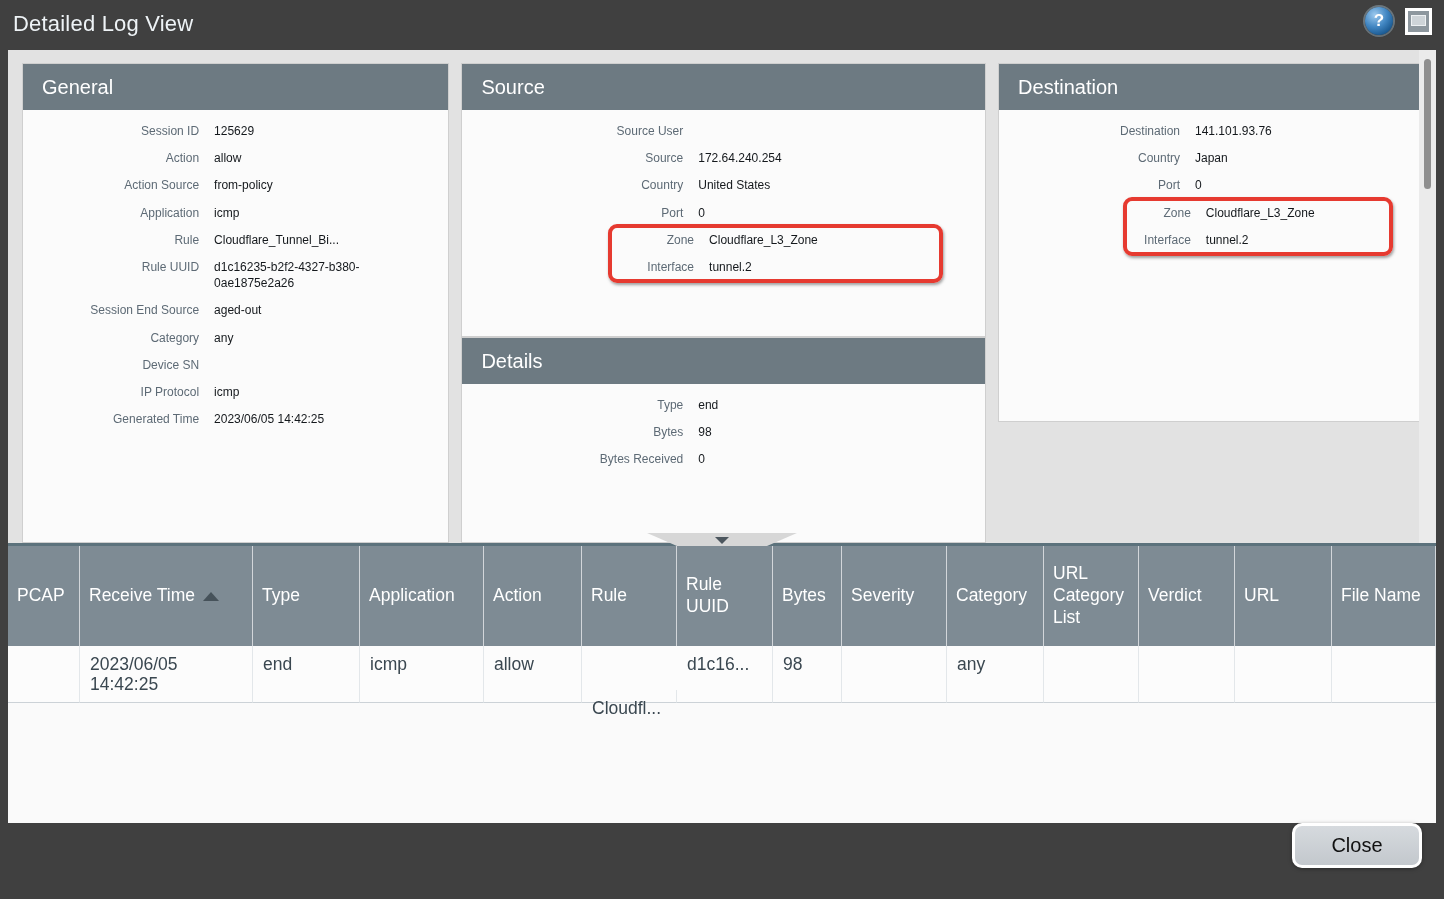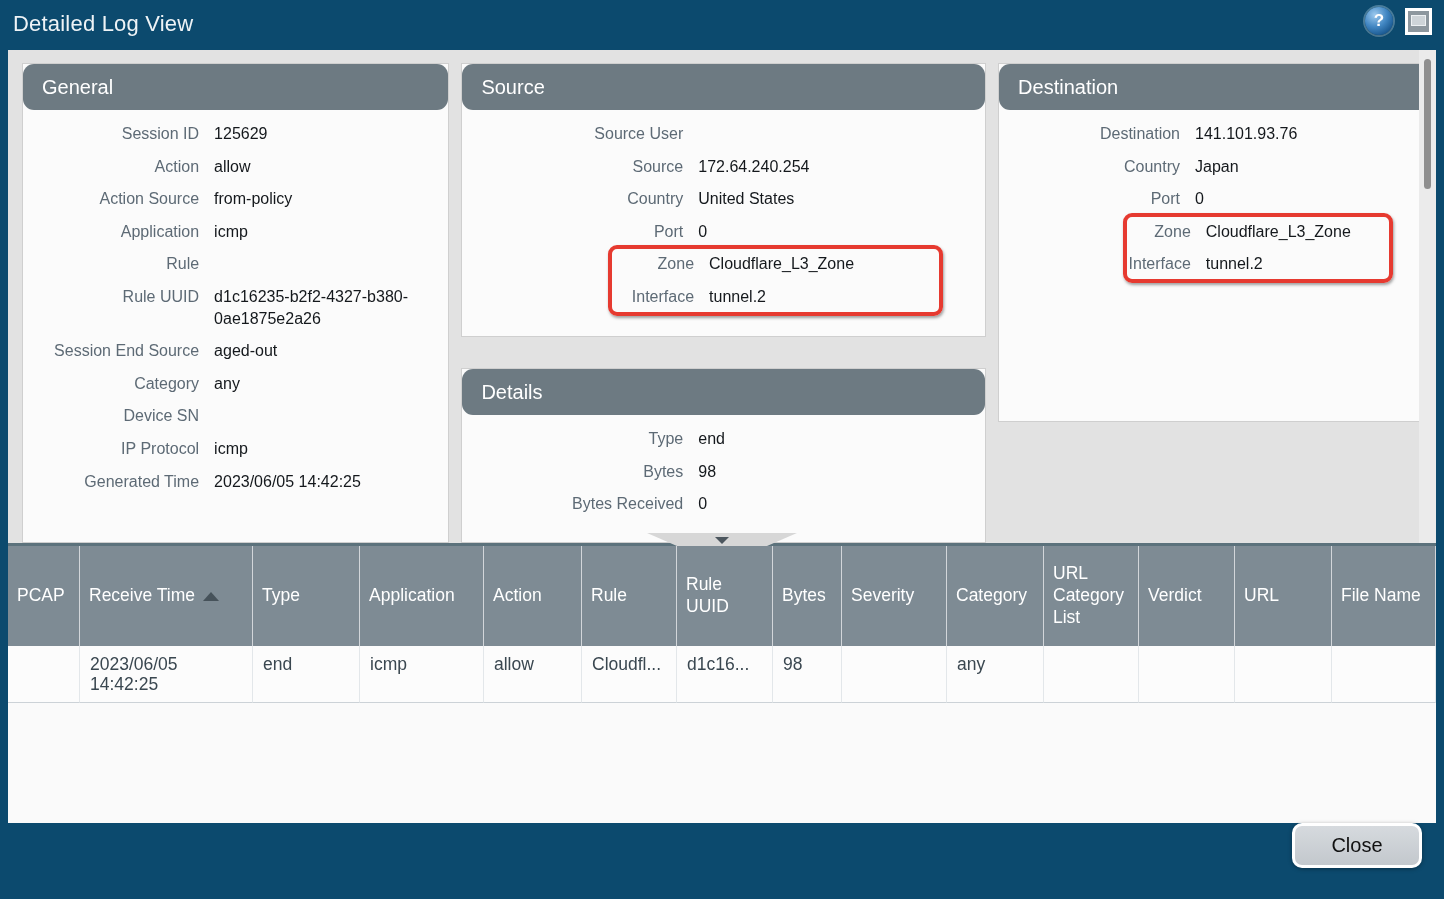--- a/index.html
+++ b/index.html
@@ -3,21 +3,21 @@
 <meta charset="utf-8">
 <style>
   * { box-sizing: border-box; margin: 0; padding: 0; }
   html,body { width:1444px; height:899px; }
   body {
     font-family: "Liberation Sans", sans-serif;
     background: #2f6b8c;
     position: relative;
     overflow: hidden;
   }
-  .dialog { position:absolute; inset:0; background:#0c4a6e; }
+  .dialog { position:absolute; inset:0; background:#404040; }
 
   
   .titlebar { position:absolute; top:0; left:0; right:0; height:50px; }
   .titlebar-title {
     position:absolute; left:13px; top:11px;
     color:#eef3f6; font-size:22px; font-weight:400; letter-spacing:.2px;
   }
   .titlebar-icons { position:absolute; right:12px; top:7px; display:flex; gap:12px; align-items:center; }
   .help-icon {
     width:28px; height:28px; border-radius:50%;
@@ -36,38 +36,38 @@
 
   
   .top-section {
     position:absolute; top:50px; left:8px; right:8px; height:493px;
     background:#e2e2e2; overflow:hidden;
     padding:13px 0 0 14px;
     display:flex; gap:12px;
   }
   .col { display:flex; flex-direction:column; }
   .col-general { width:448px; }
-  .col-middle  { width:550px; gap:31px; }
+  .col-middle  { width:550px; }
   .col-dest    { width:459px; }
 
   .panel {
     background:#fbfbfb; border:1px solid #cfcfcf; overflow:hidden;
     display:flex; flex-direction:column;
   }
   .panel-general { height:480px; }
   .panel-source  { height:274px; flex:none; }
   .panel-details { flex:1; }
   .panel-dest    { height:359px; }
   .panel-header {
     flex:none; height:46px; line-height:46px; padding-left:19px;
-    background:#6d7a82; color:#ffffff; font-size:20px; font-weight:400;border-radius:11px;
+    background:#6d7a82; color:#ffffff; font-size:20px; font-weight:400;
   }
   .panel-body { padding-top:8px; }
 
-  .kv-row { display:flex; align-items:flex-start; padding:5px 10px 6px 0; font-size:16px; line-height:1.35; }
+  .kv-row { display:flex; align-items:flex-start; padding:5px 10px 6px 0; font-size:12px; line-height:1.35; }
   .kv-label { width:46%; text-align:right; padding-right:15px; color:#5d6a75; flex:none; }
   .kv-value { flex:1; color:#14181c; word-break:break-word; padding-right:6px; }
 
   .highlight-group { position:relative;margin-left:20px; }
   .red-frame {
     position:absolute; top:-3px; bottom:-2px; left:25%; right:42px;
     border:4px solid #e63a30; border-radius:9px;
     box-shadow: 1px 2px 3px rgba(70,70,70,.5);
     pointer-events:none;
   }
@@ -147,20 +147,21 @@
             <div class="kv-row">
               <span class="kv-label">Action Source</span>
               <span class="kv-value">from-policy</span>
             </div>
             <div class="kv-row">
               <span class="kv-label">Application</span>
               <span class="kv-value">icmp</span>
             </div>
             <div class="kv-row">
               <span class="kv-label">Rule</span>
+              <span class="kv-value">Cloudflare_Tunnel_Bi...</span>
             </div>
             <div class="kv-row">
               <span class="kv-label">Rule UUID</span>
               <span class="kv-value">d1c16235-b2f2-4327-b380-0ae1875e2a26</span>
             </div>
             <div class="kv-row">
               <span class="kv-label">Session End Source</span>
               <span class="kv-value">aged-out</span>
             </div>
             <div class="kv-row">
@@ -318,21 +319,21 @@
           <span>File Name</span>
         </div>
       </div>
     <div class="table-body">
         <div class="table-data-row">
           <div class="td-cell" style="width: 72px;"></div>
           <div class="td-cell" style="width: 173px;">2023/06/05 14:42:25</div>
           <div class="td-cell" style="width: 107px;">end</div>
           <div class="td-cell" style="width: 124px;">icmp</div>
           <div class="td-cell" style="width: 98px;">allow</div>
-          <div class="td-cell" style="width: 95px;">Cloudfl...</div>
+          <div class="td-cell" style="width: 95px; margin-top: 44px;">Cloudfl...</div>
           <div class="td-cell" style="width: 96px;">d1c16...</div>
           <div class="td-cell" style="width: 69px;">98</div>
           <div class="td-cell" style="width: 105px;"></div>
           <div class="td-cell" style="width: 97px;">any</div>
           <div class="td-cell" style="width: 95px;"></div>
           <div class="td-cell" style="width: 96px;"></div>
           <div class="td-cell" style="width: 97px;"></div>
           <div class="td-cell" style="width: 104px;"></div>
         </div>
       </div>

